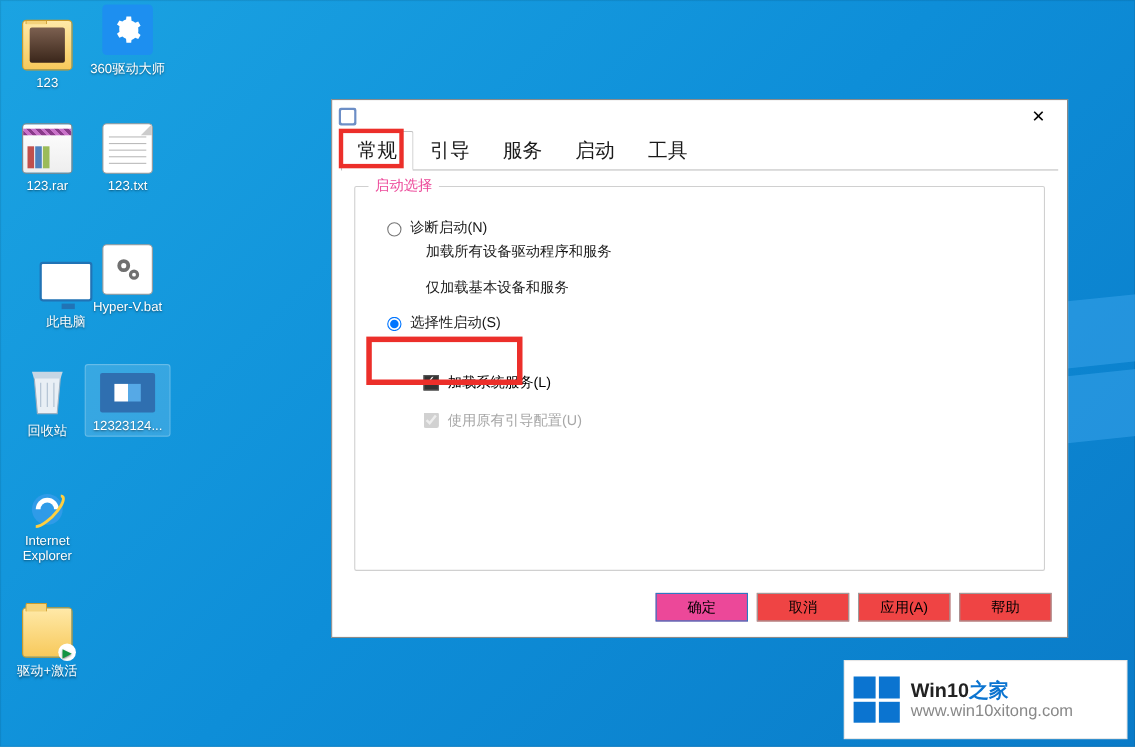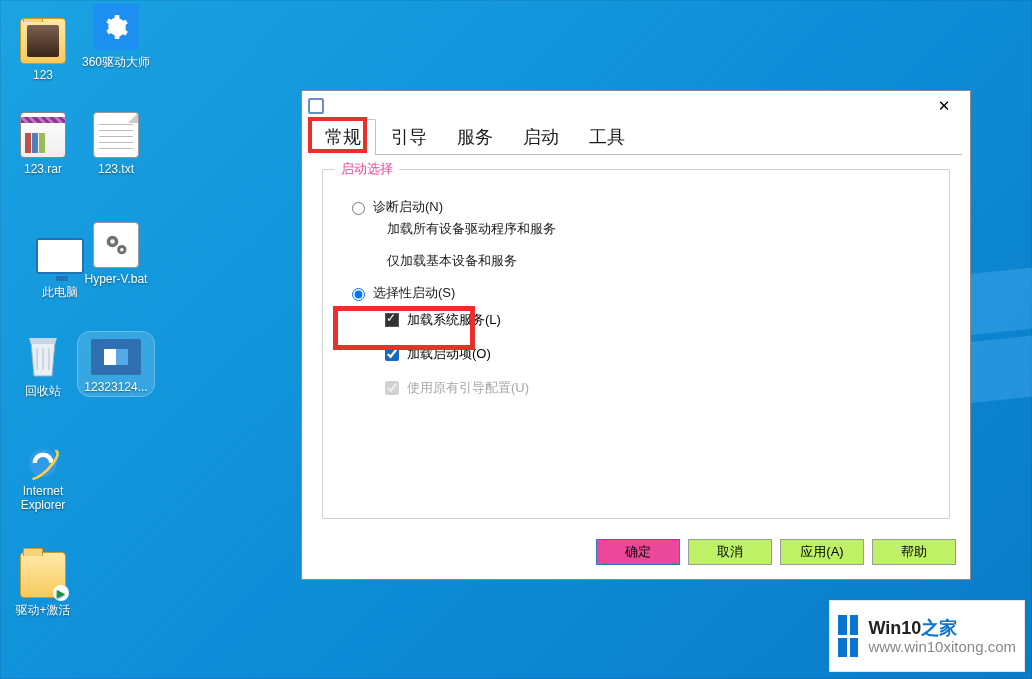--- a/index.html
+++ b/index.html
@@ -52,21 +52,21 @@
   .ico-rar .books span:nth-child(3){background:#9bbb59;}
   .ico-pc { width:48px;height:36px;background:#fff;border:2px solid #2173b5;border-radius:3px;position:relative;margin-bottom:10px;}
   .ico-pc:after{content:"";position:absolute;left:18px;top:36px;width:12px;height:5px;background:#2173b5;}
   .ico-pcwrap{display:flex;align-items:flex-end;justify-content:center;height:46px;}
   .ico-bat { background:#fff; border:1px solid #999; display:flex; align-items:center; justify-content:center; }
   .ico-bat svg{width:28px;height:28px;}
   .ico-bin { width:42px;height:48px;margin:0 auto 3px;position:relative;display:flex;align-items:center;justify-content:center;}
   .ico-bin svg{width:42px;height:48px;}
   .ico-selected{background:#2f6fb0;width:50px;height:36px;display:flex;align-items:center;justify-content:center;margin:5px auto 5px;border-radius:2px;}
   .ico-selected span{width:24px;height:16px;background:linear-gradient(90deg,#fff 0 50%,#56a9e6 50%);}
-  .selwrap{background:rgba(255,255,255,.15);outline:1px solid rgba(255,255,255,.35);border-radius:12px;padding:2px 0;}
+  .selwrap{background:rgba(255,255,255,.15);outline:1px solid rgba(255,255,255,.35);border-radius:2px;padding:2px 0;}
   .ico-ie{display:flex;align-items:center;justify-content:center;}
   .ico-ie svg{width:42px;height:42px;}
   .twoLine{line-height:14px;}
 
   
   .dlg {
     position:absolute; left:301px; top:90px; width:670px; height:490px;
     background:#fff; border:1px solid #8a8a8a;
   }
   .titlebar{height:30px;display:flex;align-items:center;padding:0 6px;}
@@ -91,25 +91,25 @@
   .sub{margin:8px 0 4px 42px;font-size:13px;display:flex;align-items:center;}
   .sub input{margin-right:8px;}
   .cb-black{appearance:none;width:14px;height:14px;border:1px solid #555;background:#333;position:relative;border-radius:0;}
   .cb-black:checked:after{content:"✓";position:absolute;left:0;top:-3px;color:#fff;font-size:12px;}
   .cb{width:14px;height:14px;}
   .disabled{color:#a7a7a7;}
   .disabled input{accent-color:#a7a7a7;}
   .redbox-sel{position:absolute;left:10px;top:136px;width:142px;height:44px;border:5px solid #ec2f2a;pointer-events:none;}
 
   .btnrow{position:absolute;right:14px;bottom:14px;display:flex;gap:8px;}
-  .btn{width:84px;height:26px;background:#bef264;border:1px solid #9c9c9c;font-size:13px;cursor:pointer;display:flex;align-items:center;justify-content:center;}
+  .btn{width:84px;height:26px;background:#ef4444;border:1px solid #9c9c9c;font-size:13px;cursor:pointer;display:flex;align-items:center;justify-content:center;}
   .btn.primary{background:#ec4899;border-color:#2a7ac4;}
 
   
-  .watermark{position:absolute;right:8px;bottom:8px;width:194px;height:70px;background:#fff;display:flex;align-items:center;padding:8px;gap:10px;box-shadow:0 0 0 1px #e6e6e6;}
+  .watermark{position:absolute;right:8px;bottom:8px;width:256px;height:70px;background:#fff;display:flex;align-items:center;padding:8px;gap:10px;box-shadow:0 0 0 1px #e6e6e6;}
   .wmlogo{width:42px;height:42px;display:grid;grid-template-columns:1fr 1fr;grid-template-rows:1fr 1fr;gap:3px;}
   .wmlogo span{background:#0b74d0;}
   .wmtext .big{font-size:18px;font-weight:600;color:#222;line-height:20px;}
   .wmtext .big b{font-weight:700;}
   .wmtext .sp{color:#0b74d0;}
   .wmtext .small{font-size:15px;color:#888;}
 
   
   .imgborder{position:absolute;inset:0;border:1px solid rgba(0,0,0,.08);pointer-events:none;}
 </style>
@@ -243,27 +243,23 @@
     </label>
     <div class="desc">加载所有设备驱动程序和服务</div>
 
     <div class="desc">仅加载基本设备和服务</div>
 
     <label class="opt" style="margin-top:4px;">
       <input type="radio" name="st" checked="" style="">
       <span>选择性启动(S)</span>
     </label>
 
-    <label class="sub" style="margin-top:8px;">
+    <label class="sub" style="margin-top:36px;">
       <input type="checkbox" class="cb-black" checked="" style="">
       <span>加载系统服务(L)</span>
-    </label>
-    <label class="sub" style="margin-top:14px;">
-      <input type="checkbox" class="cb" checked="" style="accent-color: rgb(22, 104, 197);">
-      <span>加载启动项(O)</span>
     </label>
     <label class="sub disabled" style="margin-top:14px;">
       <input type="checkbox" class="cb" checked="" disabled="" style="">
       <span>使用原有引导配置(U)</span>
     </label>
 
     <div class="redbox-sel"></div>
   </div>
 
   <div class="btnrow">

